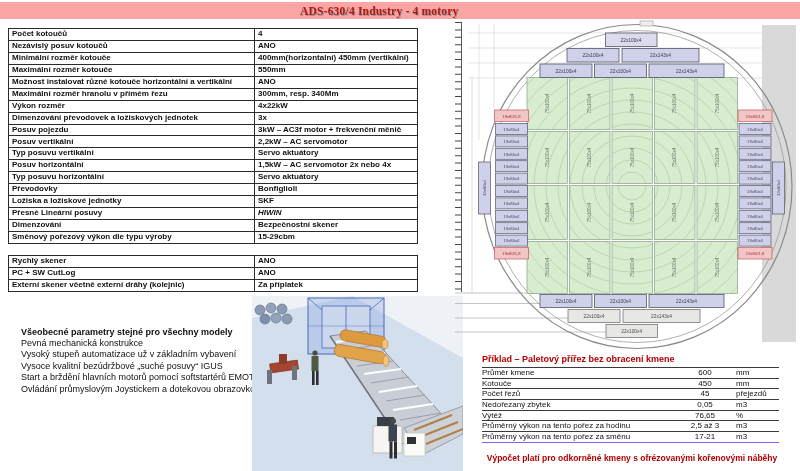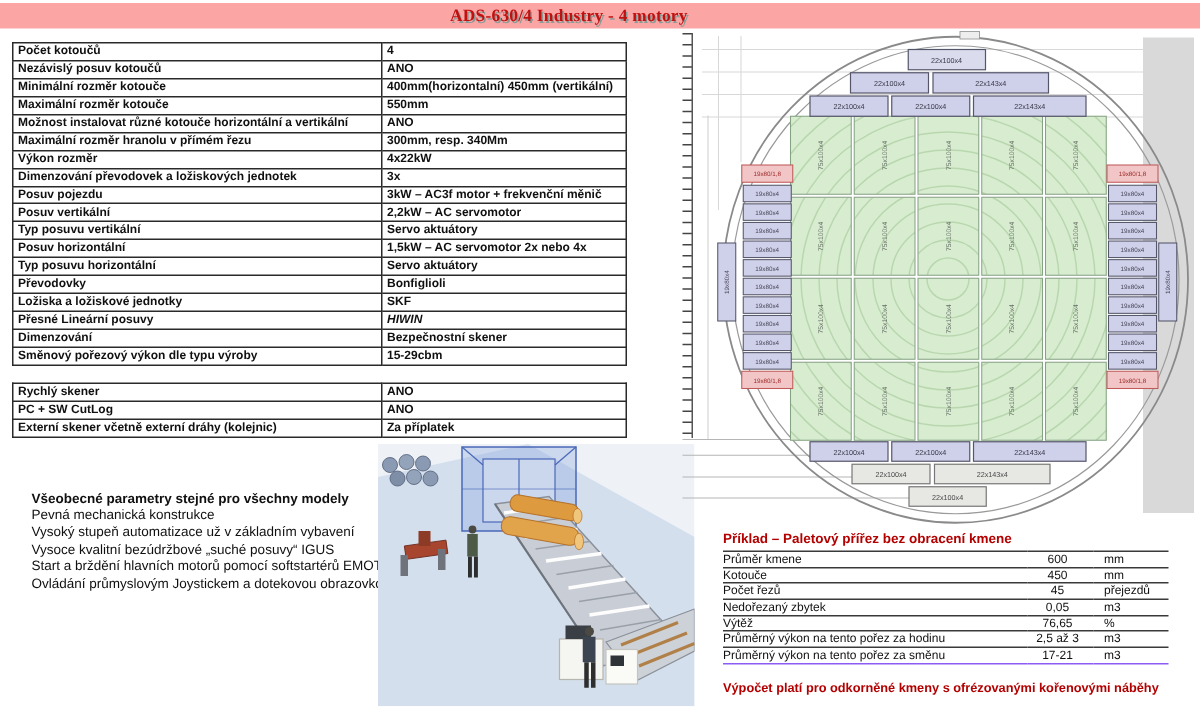--- a/index.html
+++ b/index.html
@@ -31,21 +31,21 @@
   
   .example  { position:absolute; left:460px; top:353px; width:300px; color:#101010;margin-left:22px; }
   .ex-title { color:#b30000; font-weight:bold; font-size:9px; line-height:12px; margin-bottom:2px; }
   table.ex  { border-collapse:collapse; width:297px; table-layout:fixed; }
   .ex td { border-top:1px solid #3a3a3a; height:9.7px; padding:0; line-height:1;
            font-size:8px; white-space:nowrap; overflow:hidden; vertical-align:middle; }
   .ex tr:last-child td { border-bottom:1px solid #8b5cf6; }
   .ex .lab  { width:203px; }
   .ex .val  { width:40px; text-align:center; padding-right:4px; }
   .ex .unit { padding-left:7px; }
-  .ex-footer { color:#b30000; font-weight:bold; font-size:8.5px; margin-top:10px; white-space:nowrap; }
+  .ex-footer { color:#b30000; font-weight:bold; font-size:8.5px; margin-top:10px; white-space:nowrap;text-align:center; }
 
   
   .machine { position:absolute; left:252px; top:296px; }
   .diagram { position:absolute; left:450px; top:18px; }
   svg text { font-family:"Liberation Sans", sans-serif; }
 </style>
 </head>
 <body>
 
 <div class="page">

